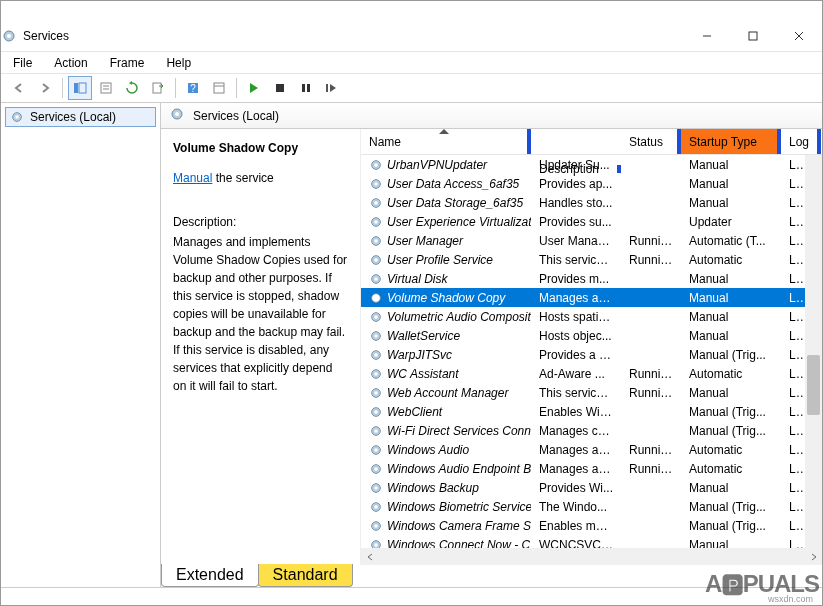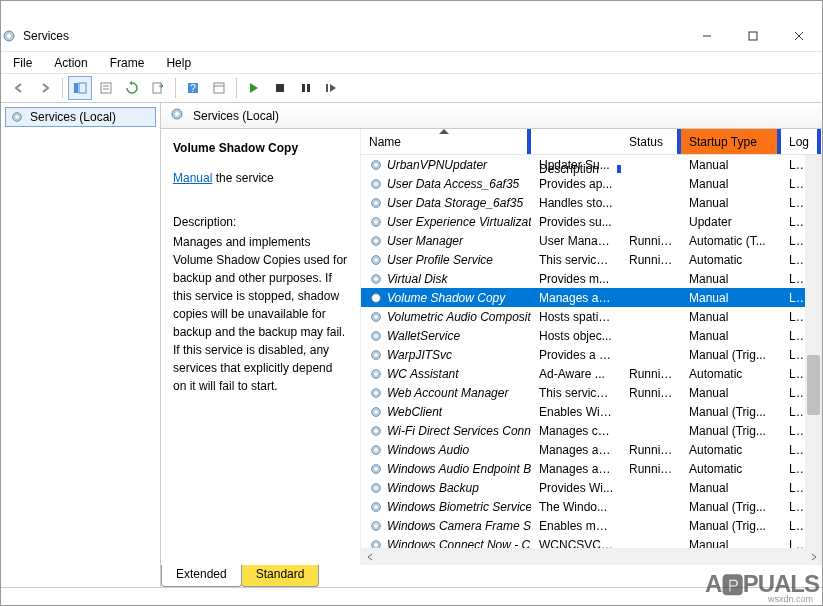--- a/index.html
+++ b/index.html
@@ -64,21 +64,21 @@
 .gear-ico { width: 14px; height: 14px; flex-shrink: 0; }
 .row.selected .gear-ico .g1 { fill: #fff; }
 
 .hscroll { height: 17px; background: #f0f0f0; display: flex; align-items: center; }
 .hscroll .arrow { width: 17px; height: 17px; display: flex; align-items: center; justify-content: center; }
 .hscroll .track { flex: 1; }
 .vscroll { position: absolute; right: 0; top: 26px; bottom: 17px; width: 17px; background: #f0f0f0; display: flex; flex-direction: column; }
 .vscroll .thumb { position: absolute; left: 2px; right: 2px; top: 200px; height: 60px; background: #c0c0c0; border-radius: 2px; }
 
 
-.tabs { height: 22px; display: flex; padding-left: 160px; font-size: 12px; }
+.tabs { height: 22px; display: flex; align-items: flex-end; padding-left: 160px; font-size: 16px; }
 .tab { padding: 2px 14px; border: 1px solid #999; border-top: none; border-radius: 0 0 4px 4px; margin-right: -1px; background: #fff; }
 .tab.bg { background: #fde047; }
 
 
 .status { height: 18px; border-top: 1px solid #ccc; }
 
 
 .watermark { position: absolute; right: 4px; bottom: 8px; font-size: 24px; font-weight: bold; font-family: Arial, sans-serif; color: #222; opacity: 0.6; letter-spacing: -1px; pointer-events: none; }
 .sourcetag { position: absolute; right: 10px; bottom: 2px; font-size: 9px; color: #999; pointer-events: none; }
 

